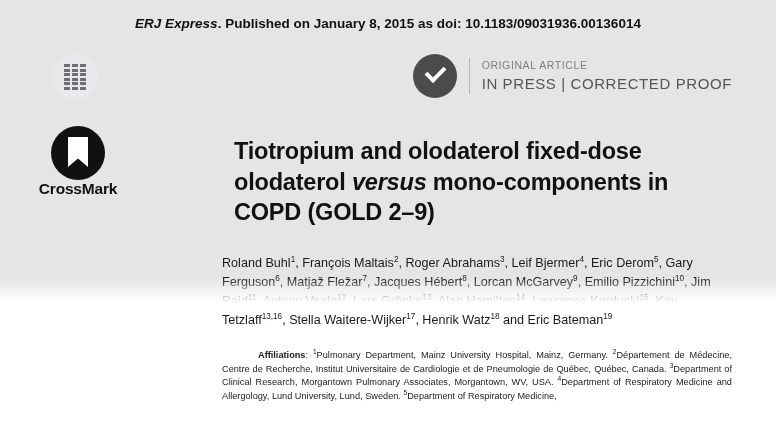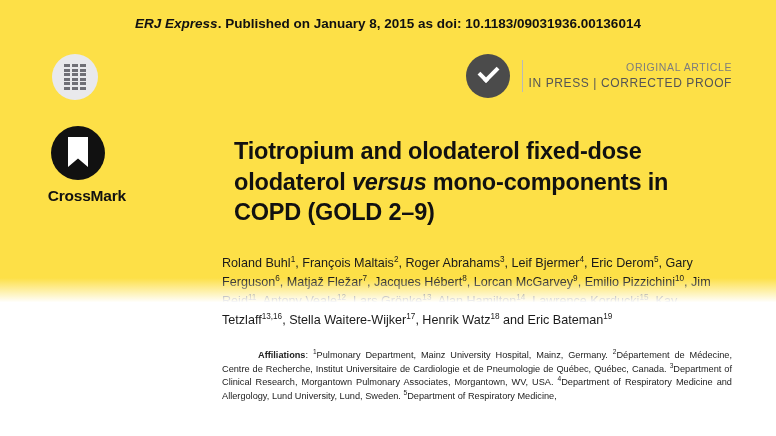--- a/index.html
+++ b/index.html
@@ -13,21 +13,21 @@
     font-family: "Liberation Sans", sans-serif;
     color: #1a1a1a;
     overflow: hidden;
     position: relative;
   }
 
   .page {
     position: relative;
     width: 776px;
     height: 312px;
-    background: #fde047;
+    background: #e5e5e5;
   }
 
   
   .express-line {
     position: absolute;
     top: 16px;
     left: 0;
     width: 776px;
     text-align: center;
     font-size: 13.5px;
@@ -86,26 +86,24 @@
     position: absolute;
     left: 50%;
     top: 11px;
     transform: translateX(-50%);
     width: 20px;
     height: 30px;
     background: #ffffff;
     clip-path: polygon(0 0, 100% 0, 100% 100%, 50% 72%, 0 100%);
   }
   .crossmark .cm-label {
-    margin-top: 7px;
     font-size: 15.5px;
     font-weight: bold;
     letter-spacing: -0.2px;
     color: #111;
-    text-align: right;
   }
 
   
   .status-block {
     position: absolute;
     right: 44px;
     top: 54px;
     display: flex;
     align-items: center;
     gap: 12px;
@@ -124,31 +122,31 @@
     left: 13px;
     top: 12px;
     width: 15px;
     height: 8px;
     border-left: 4px solid #ffffff;
     border-bottom: 4px solid #ffffff;
     transform: rotate(-45deg);
   }
   .status-text {
     border-left: 1px solid #b9b9b9;
-    padding-left: 6px;
-    text-align: right;
+    padding-left: 12px;
+    text-align: left;
     line-height: 1.45;
   }
   .status-text .l1 {
     font-size: 10.5px;
     letter-spacing: 0.6px;
     color: #7d7d7d;
   }
   .status-text .l2 {
-    font-size: 12px;
+    font-size: 15px;
     letter-spacing: 0.6px;
     color: #555;
   }
 
   
   .article {
     position: absolute;
     left: 222px;
     top: 124px;
     width: 510px;

